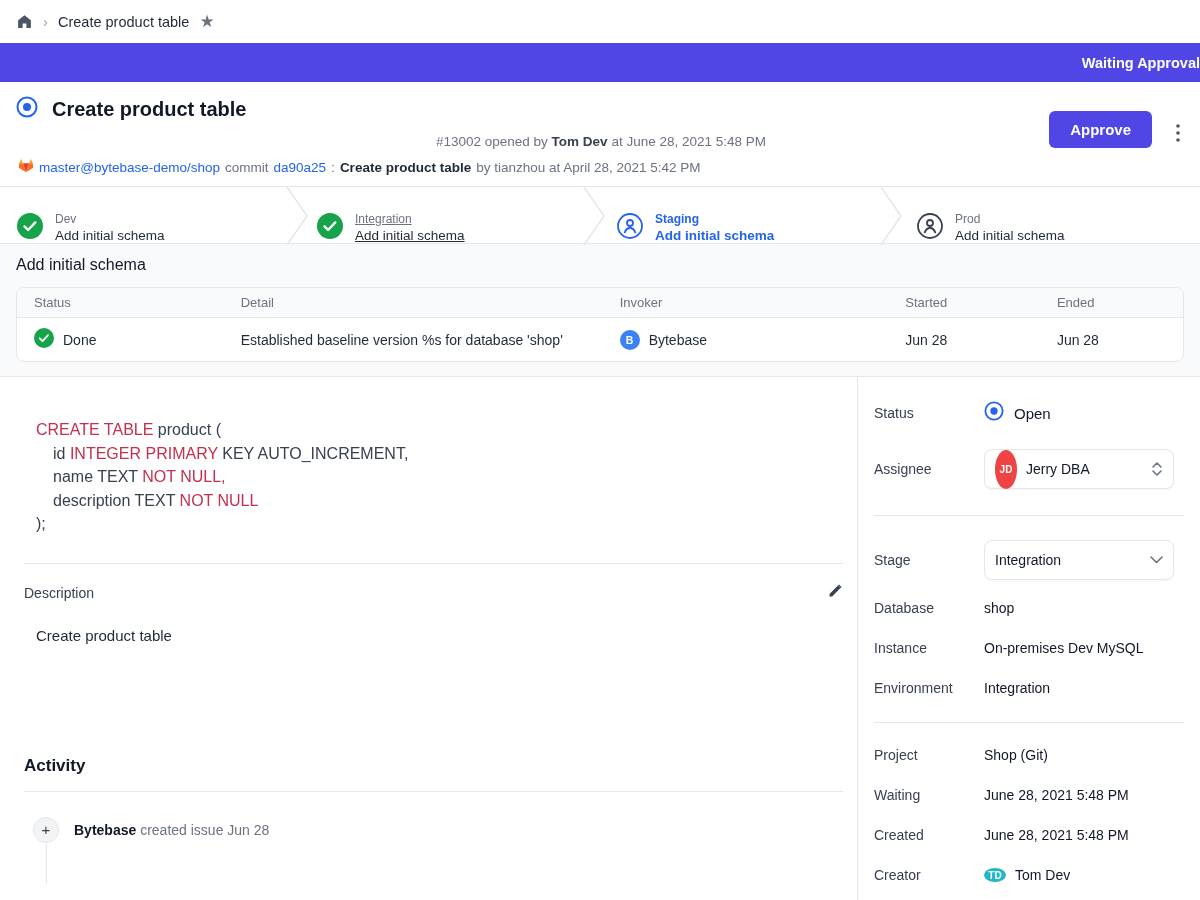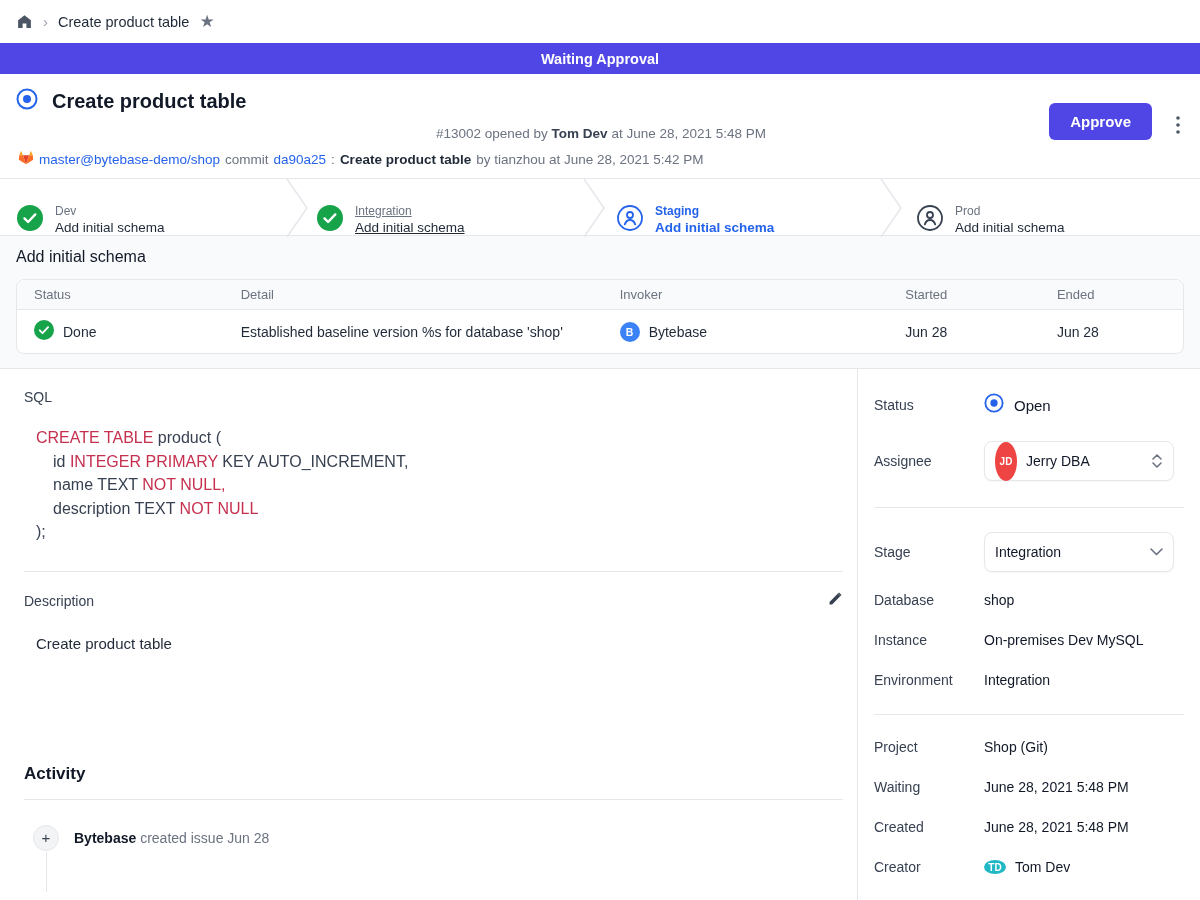--- a/index.html
+++ b/index.html
@@ -7,21 +7,21 @@
               font-family:"Liberation Sans", sans-serif; color:#1f2937; }
 
   
   .crumbbar { height:43px; display:flex; align-items:center; padding:0 16px; background:#fff; gap:10px; }
   .crumbbar .home svg { display:block; }
   .crumb-sep { color:#9ca3af; font-size:15px; }
   .crumb-current { font-size:14.5px; color:#1f2937; }
   .crumb-star { color:#6b7280; font-size:17px; line-height:1; }
 
   
-  .banner { height:31px; background:#4f46e5; display:flex; align-items:center; justify-content:center; }
+  .banner { height:39px; background:#4f46e5; display:flex; align-items:center; justify-content:flex-end; }
   .banner span { color:#fff; font-size:14.5px; font-weight:700; }
 
   
   .issue-header { position:relative; padding:14px 16px 12px; background:#fff; height:104px; }
   .title-row { display:flex; align-items:center; gap:14px; margin-bottom:12px; }
   .title-row h1 { font-size:20px; font-weight:700; color:#111827; }
   .meta-line { font-size:13.5px; color:#6b7280; margin-left:2px; margin-bottom:9px;text-align:center; }
   .meta-line .strong { color:#374151; font-weight:700; }
   .commit-line { display:flex; align-items:center; gap:5px; font-size:13.5px; color:#6b7280; margin-left:2px; }
   .commit-line a { color:#2563eb; text-decoration:none; }
@@ -130,21 +130,21 @@
         <polygon points="12,22 16.8,8 22.4,8 23,15" fill="#fc6d26"></polygon>
         <polygon points="7.2,8 4.6,1.2 1.6,8" fill="#fca326"></polygon>
         <polygon points="16.8,8 19.4,1.2 22.4,8" fill="#fca326"></polygon>
       </svg>
     </span>
     <a href="#">master@bytebase-demo/shop</a>
     <span>commit</span>
     <a href="#">da90a25</a>
       <span>:</span>
     <span class="msg">Create product table</span>
-    <span>by tianzhou at June 28, 2021 5:42 PM</span>
+    <span>by tianzhou at April 28, 2021 5:42 PM</span>
   </div>
   <button class="approve-btn">Approve</button>
   <span class="kebab">
     <svg width="4" height="18" viewBox="0 0 4 18">
         <circle cx="2" cy="2" r="1.8" fill="#4b5563"></circle>
         <circle cx="2" cy="9" r="1.8" fill="#4b5563"></circle>
         <circle cx="2" cy="16" r="1.8" fill="#4b5563"></circle>
       </svg>
   </span>
 </div>
@@ -247,21 +247,20 @@
           <td>Jun 28</td>
           <td>Jun 28</td>
         </tr>
       </tbody>
     </table>
   </div>
 </div>
 
 <div class="main">
   <div class="main-left">
-    <div class="sql-label">SQL</div>
     <div class="sql-block">
       <div class="sql-line"><span class="kw">CREATE TABLE</span><span> product (</span></div>
       <div class="sql-line ind"><span>id </span><span class="kw">INTEGER PRIMARY</span><span> KEY AUTO_INCREMENT,</span></div>
       <div class="sql-line ind"><span>name TEXT </span><span class="kw">NOT NULL,</span></div>
       <div class="sql-line ind"><span>description TEXT </span><span class="kw">NOT NULL</span></div>
       <div class="sql-line"><span>);</span></div>
     </div>
     <hr class="rule">
     <div class="desc-head">
       <span class="desc-label">Description</span>

